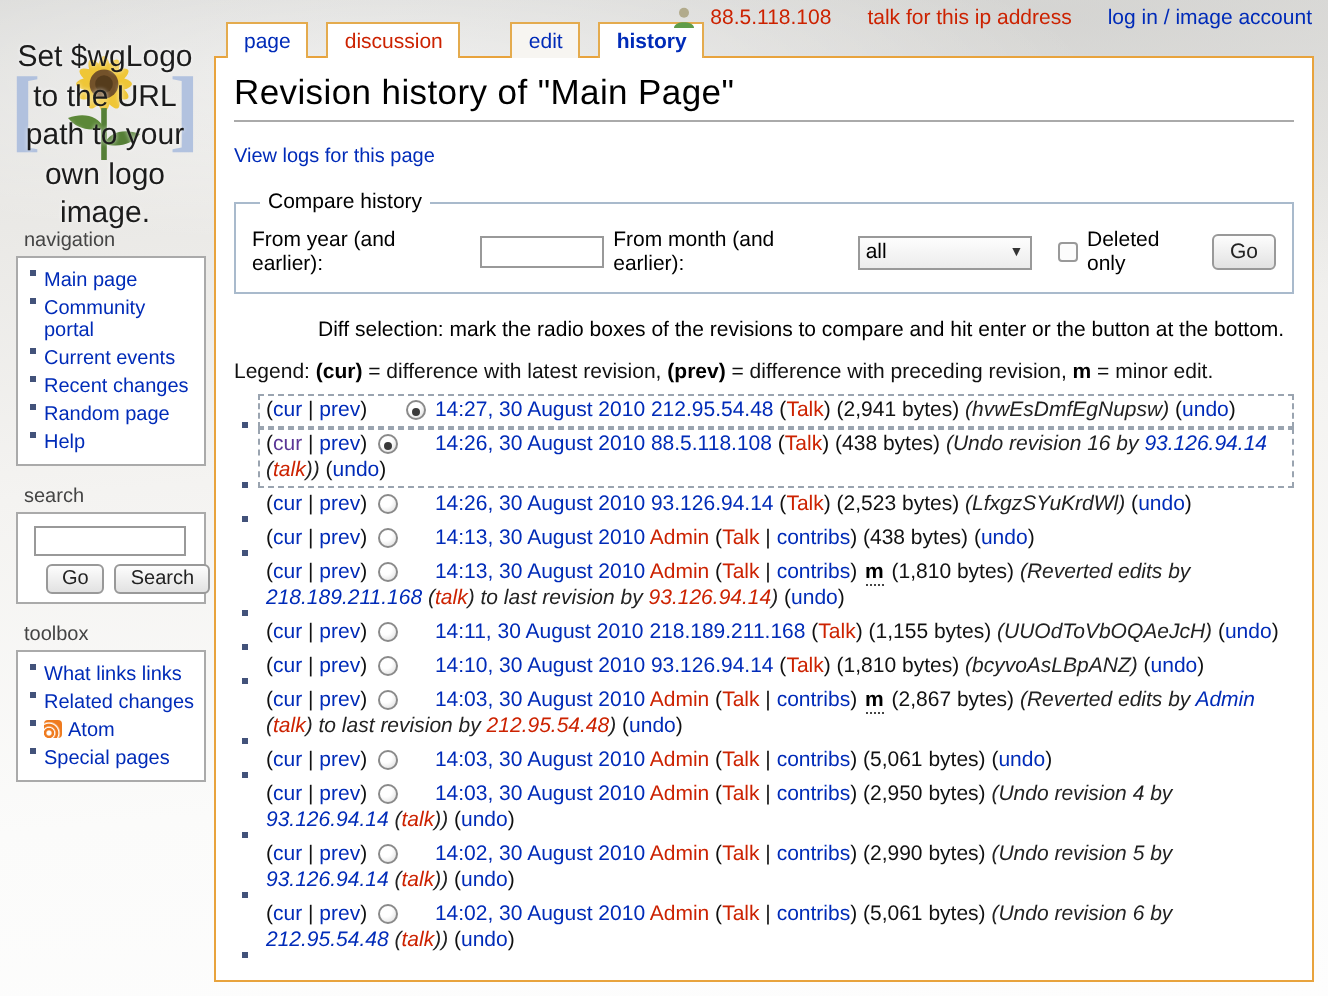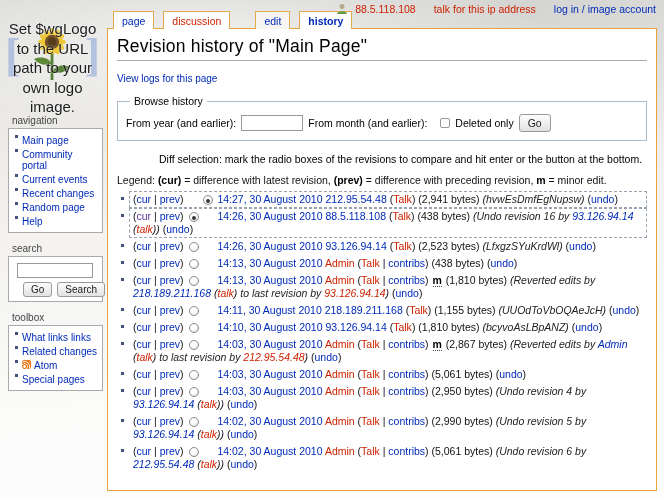--- a/index.html
+++ b/index.html
@@ -44,21 +44,21 @@
   button.btn { font-family:"Liberation Sans",sans-serif; font-size:10.5px; padding:2px 8px; border:1px solid #999; border-radius:3px; background:linear-gradient(#fdfdfd,#e2e2e2); color:#222; cursor:pointer; }
 
   #diff-help { margin-top:12px;margin-left:42px; }
   #legend-line { margin-top:9px; margin-bottom:5px; }
   #legend-line .b, .b { font-weight:bold; }
 
   #compare-top { margin:1px 0 3px 2px; }
 
   
   ul#revlist { list-style:none; margin:3px 0 1px 2px; }
-  ul#revlist li { display:flex; align-items:flex-start; margin-bottom:0; }
+  ul#revlist li { display:flex; align-items:flex-end; margin-bottom:0; }
   .bullet { width:3px; height:3px; background:#42527a; margin:6px 5px 0 2px; flex:none; }
   .rowbox { flex:1; padding:1px 3px; line-height:13px; border:1px dashed transparent; }
   .rowbox.selected { border:1px dashed #9aa4b0; }
   .radio-slot { display:inline-block; width:14px; text-align:center; }
   .radio { display:inline-block; width:10px; height:10px; border-radius:50%; border:1px solid #8a8a8a; background:radial-gradient(circle at 35% 30%, #fff 40%, #d8d8d8); vertical-align:-2px; position:relative; cursor:pointer; }
   .radio.checked::after { content:""; position:absolute; left:2.5px; top:2.5px; width:4px; height:4px; border-radius:50%; background:#3a3a3a; }
 
   .t { color:#111; }
   .l { color:#002bb8; } .v { color:#5a3696; } .r { color:#cc2200; }
   .c { font-style:italic; color:#222; }
@@ -196,25 +196,29 @@
         </li>
       </ul>
     </div>
 </div>
 
 <div id="content">
   <h1 id="page-title">Revision history of "Main Page"</h1>
   <a id="view-logs">View logs for this page</a>
 
   <fieldset id="browse">
-    <legend>Browse history</legend>
+    <legend>Compare history</legend>
     <div id="browse-row">
       <span>From year (and earlier):</span>
       <input class="year-input" type="text" style="">
       <span>From month (and earlier):</span>
+      <span class="select-box">
+        <span>all</span>
+        <span class="arrow">▼</span>
+      </span>
       <span class="checkbox"></span>
       <span>Deleted only</span>
       <button class="btn">Go</button>
     </div>
   </fieldset>
 
   <p id="diff-help">Diff selection: mark the radio boxes of the revisions to compare and hit enter or the button at the bottom.</p>
   <p id="legend-line"><span class="t">Legend: </span><span class="b">(cur)</span><span class="t"> = difference with latest revision, </span><span class="b">(prev)</span><span class="t"> = difference with preceding revision, </span><span class="b">m</span><span class="t"> = minor edit.</span></p>
 
 

